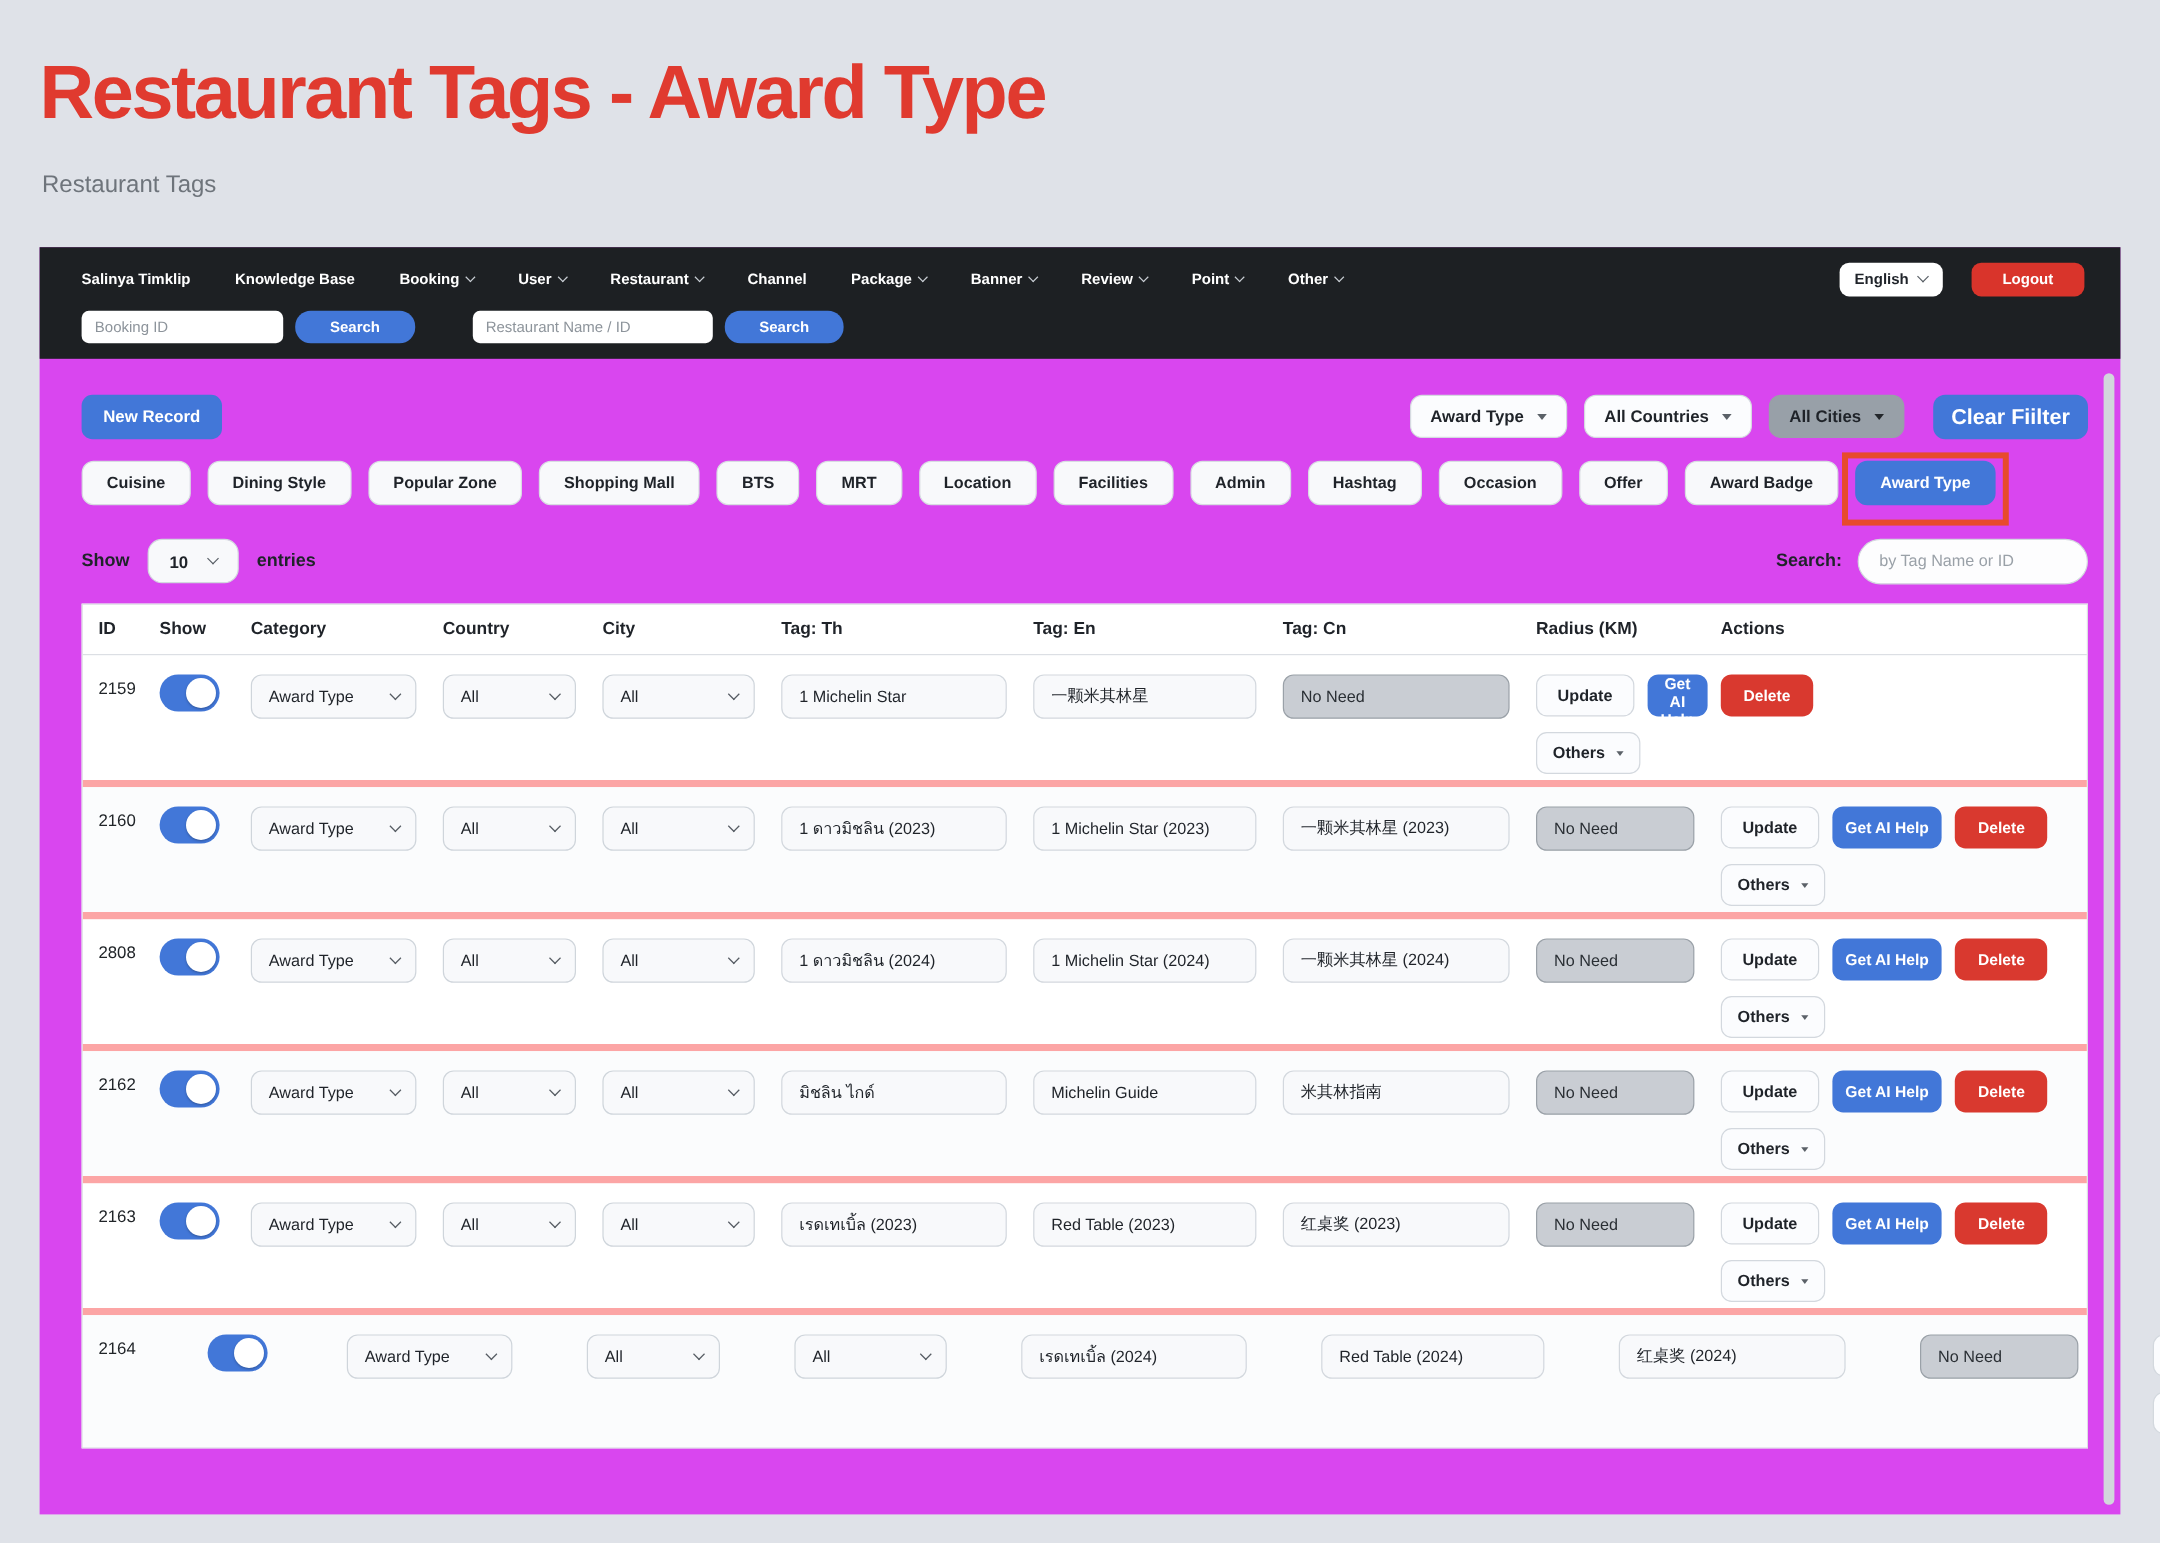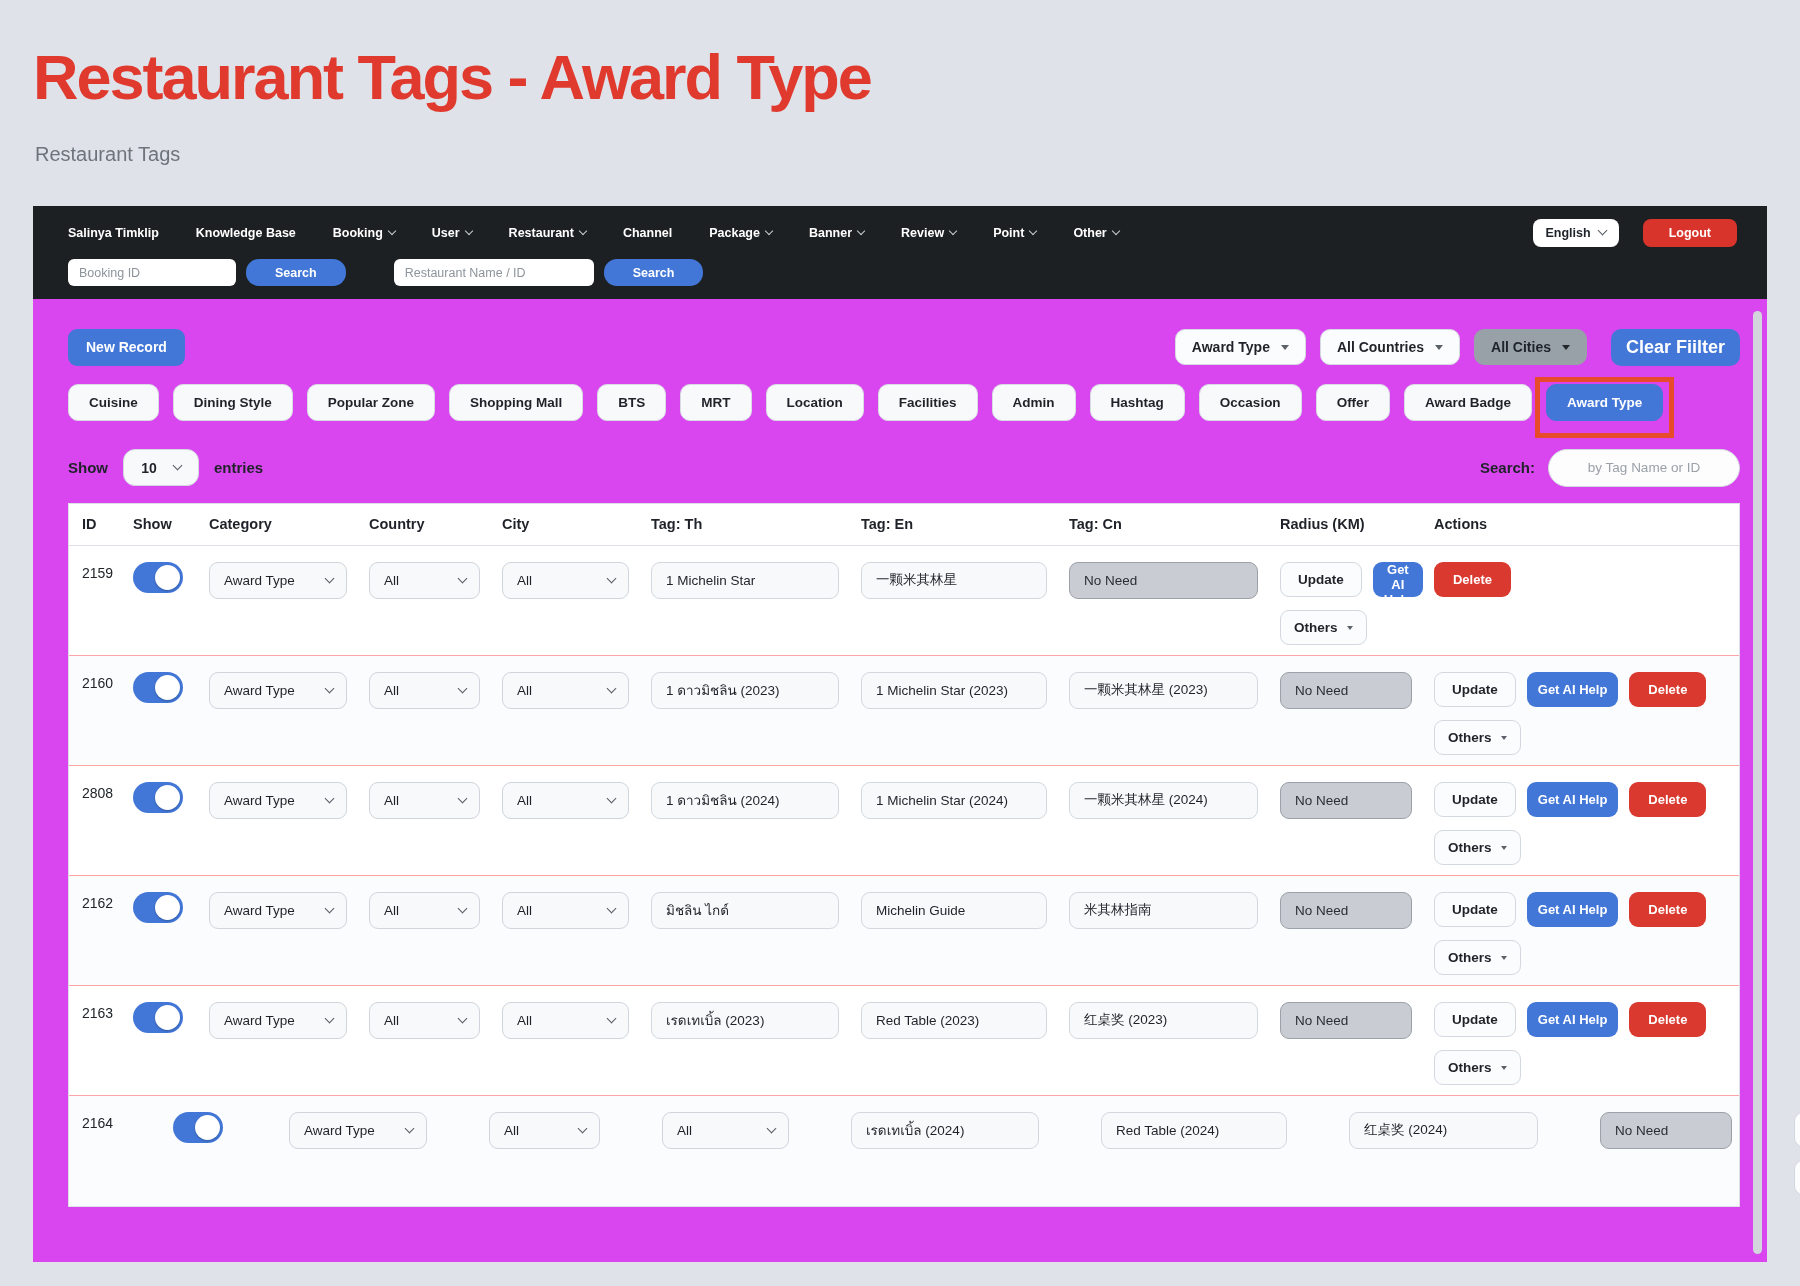--- a/index.html
+++ b/index.html
@@ -49,30 +49,30 @@
   .pills { display:flex; align-items:flex-start; gap:14px; margin-bottom:28px; }
   .pill { position:relative; height:37px; border-radius:10px; border:1px solid #d8dce2; background:#f8f9fb; padding:0 20px; font-size:13.5px; font-weight:700; color:#1f2329; display:flex; align-items:center; cursor:pointer; white-space:nowrap; font-family:inherit; }
   .pill.active { background:#4277d8; border-color:#4277d8; color:#fff; }
   .pill-redbox { display:none; }
   .pill.active .pill-redbox { display:block; position:absolute; left:-12px; right:-12px; top:-8px; bottom:-18px; border:5px solid #e84a2c; pointer-events:none; }
 
   .entries-row { display:flex; align-items:center; justify-content:space-between; margin-bottom:16px; }
   .entries-left { display:flex; align-items:center; gap:15px; font-size:15px; font-weight:700; }
   .show-select { width:76px; height:37px; border:1px solid #d3d8df; border-radius:12px; background:#f8f9fb; display:flex; align-items:center; justify-content:center; gap:17px; font-size:14px; font-weight:600; cursor:pointer; }
   .entries-right { display:flex; align-items:center; gap:13px; font-size:15px; font-weight:700; }
-  .table-search-input { width:192px; height:38px; border:1px solid #d3d8df; border-radius:19px; background:#fdfdfe; padding:0 17px; font-size:13.5px; color:#1f2329; font-family:inherit;text-align:center; }
+  .table-search-input { width:192px; height:38px; border:1px solid #d3d8df; border-radius:19px; background:#fdfdfe; padding:0 17px; font-size:13.5px; color:#1f2329; font-family:inherit; }
   .table-search-input::placeholder { color:#9aa1a8; }
 
   
   .table { border:1px solid #dcdfe4; background:#fff; }
   .thead, .trow { display:grid; grid-template-columns:64px 76px 160px 133px 149px 210px 208px 211px 154px 1fr; }
   .thead { padding:12px 0 13px; border-bottom:1px solid #dcdfe4; }
   .th { font-size:14.5px; font-weight:700; color:#1f2329; }
   .th:first-child { padding-left:13px; }
-  .trow { min-height:110px; padding-top:16px; border-bottom:1px solid #fca5a5; }
+  .trow { min-height:110px; padding-top:16px; border-bottom:6px solid #fca5a5; }
   .trow:last-child { border-bottom:none;gap:40px; }
   .trow:nth-child(even) { background:#fbfcfd; }
   .cell { padding-right:22px; }
   .cell.id { padding-left:13px; padding-top:3px; font-size:14px; color:#212529; }
   .toggle { width:50px; height:31px; background:#4277d8; border-radius:16px; position:relative; cursor:pointer; }
   .toggle .knob { position:absolute; top:3px; right:3px; width:25px; height:25px; border-radius:50%; background:#fff; box-shadow:0 1px 2px rgba(0,0,0,.25); }
   .sel { height:37px; width:100%; border:1px solid #cfd5db; border-radius:9px; background:#f8f9fb; display:flex; align-items:center; justify-content:space-between; padding:0 13px 0 14px; font-size:13.5px; color:#1f2329; cursor:pointer; }
   .tinput { height:37px; width:100%; border:1px solid #d3d8de; border-radius:9px; background:#f8f9fb; padding:0 14px; font-size:13.5px; color:#1f2329; font-family:inherit; }
   .tinput.noneed { background:#c9cdd3; border:1px solid #9aa1a8; color:#2a2f34; }
   .act-line1 { display:flex; align-items:center; gap:11px; }

